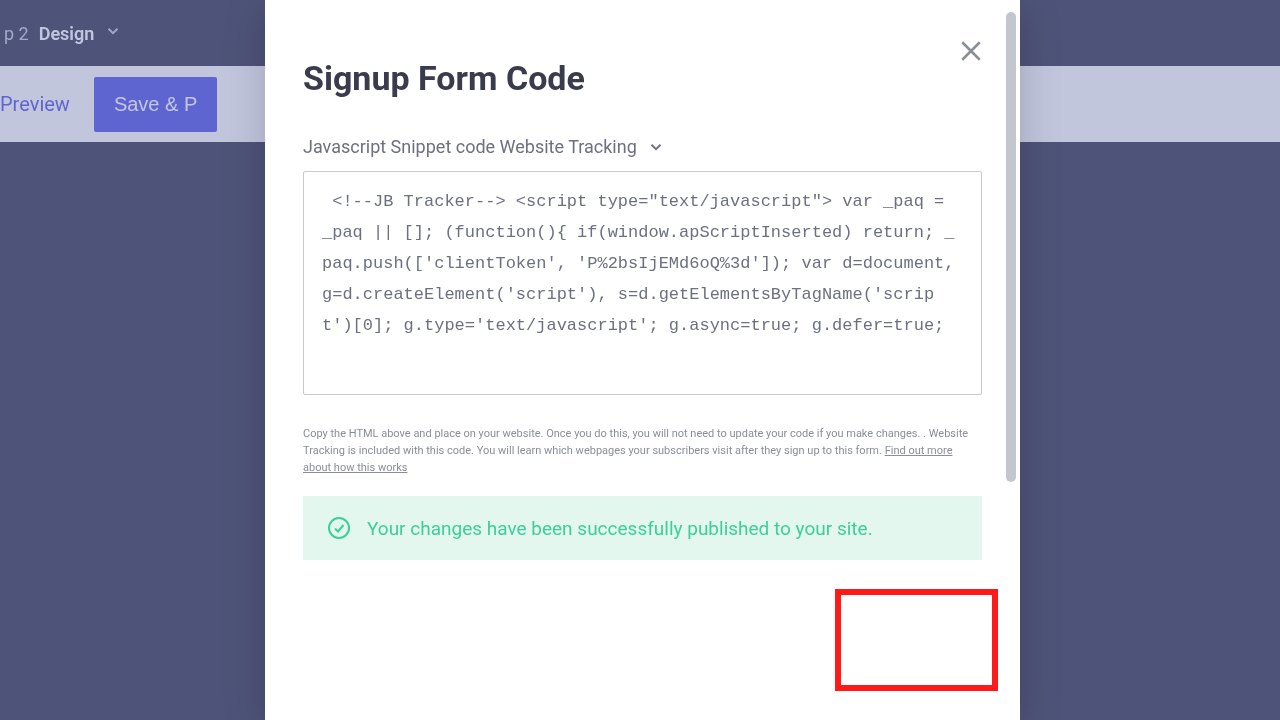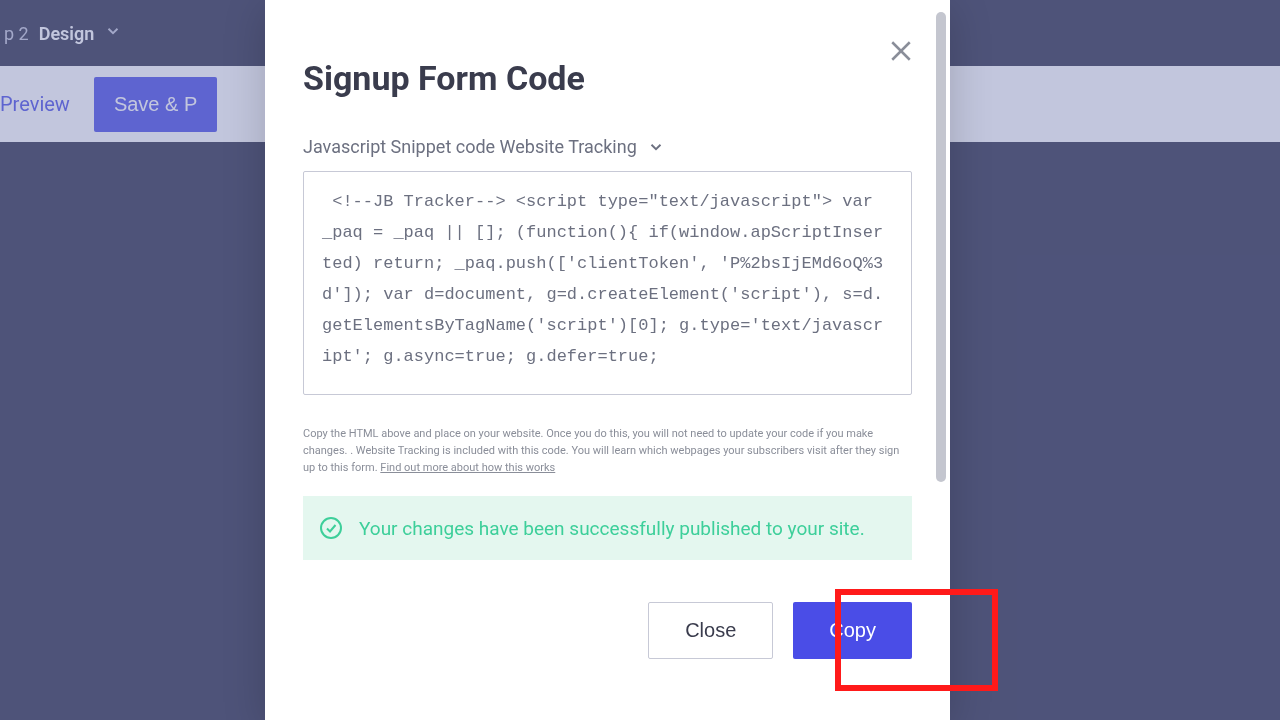--- a/index.html
+++ b/index.html
@@ -68,21 +68,21 @@
     position: absolute;
     top: 0; left: 0; right: 0; bottom: 0;
     background: rgba(120,128,180,0.45);
   }
 
   
   .modal {
     position: absolute;
     top: 0;
     left: 265px;
-    width: 685px;
+    width: 755px;
     height: 720px;
     background: #fff;
     box-shadow: 0 8px 40px rgba(0,0,0,0.18);
     display: flex;
     flex-direction: column;
   }
   .modal-scroll {
     position: relative;
     padding: 28px 38px 20px 38px;
     flex: 0 0 auto;
@@ -133,21 +133,21 @@
     font-size: 11px;
     color: #8a8e99;
     line-height: 1.55;
     margin-top: 26px;
   }
   .help-text a { color: #8a8e99; text-decoration: underline; }
 
   .success-banner {
     margin-top: 20px;
     background: #e4f7ef;
-    padding: 20px 16px;
+    padding: 20px 24px;
     display: flex;
     align-items: center;
     gap: 16px;
     color: #3dcf9a;
     font-size: 19px;
   }
   .success-banner .check { display:inline-flex; width:24px; height:24px; }
 
   .modal-footer {
     display: flex;
@@ -256,27 +256,19 @@
       <span class="check">
         <svg viewBox="0 0 24 24" fill="none" stroke="#3dcf9a" stroke-width="2">
             <circle cx="12" cy="12" r="10"></circle>
             <polyline points="8 12.5 11 15.5 16.5 9"></polyline>
           </svg>
       </span>
       <span>Your changes have been successfully published to your site.</span>
     </div>
   </div>
 
-  <div class="modal-footer">
-    <button class="btn-close">
-      <span>Close</span>
-    </button>
-    <button class="btn-copy">
-      <span>Copy</span>
-    </button>
-  </div>
 
   <div class="modal-track">
     <div class="modal-thumb"></div>
   </div>
 </div>
 
 <div class="highlight-frame" style="left:835px; top:589px; width:163px; height:102px;"></div>
 
 </body></html>

